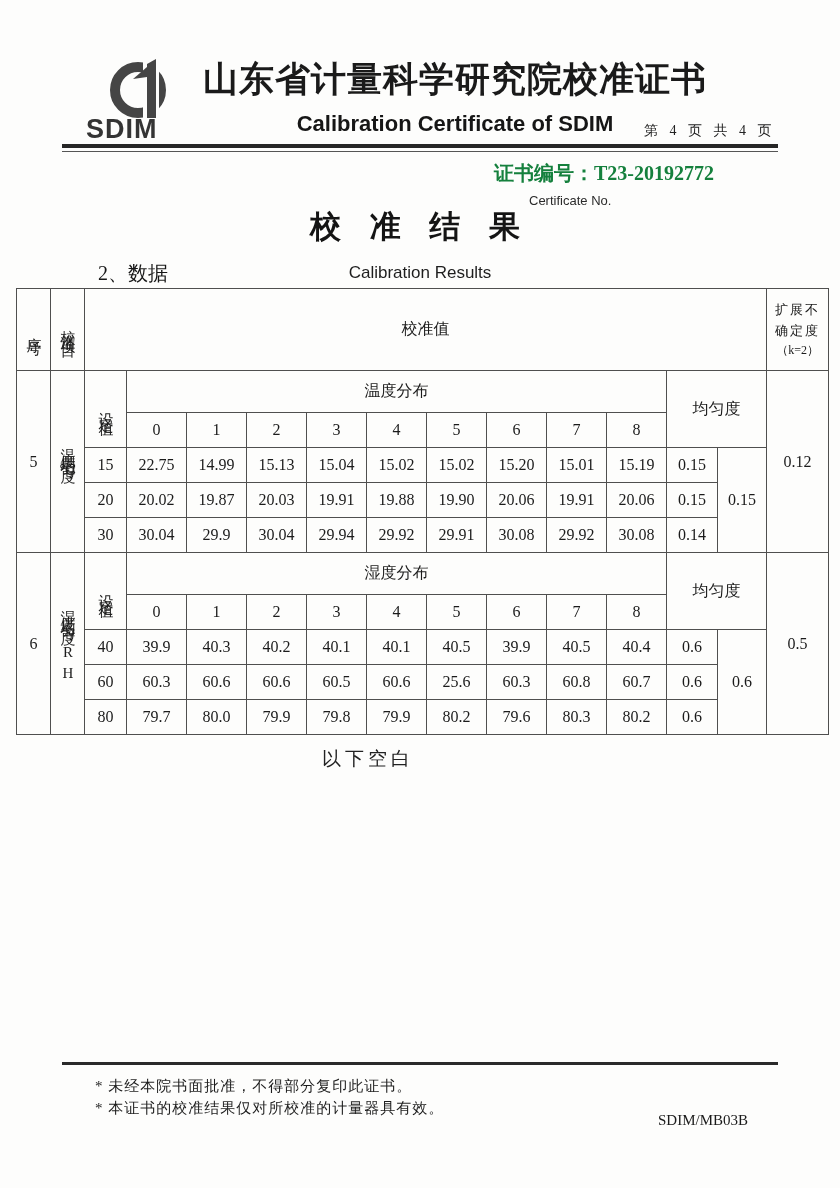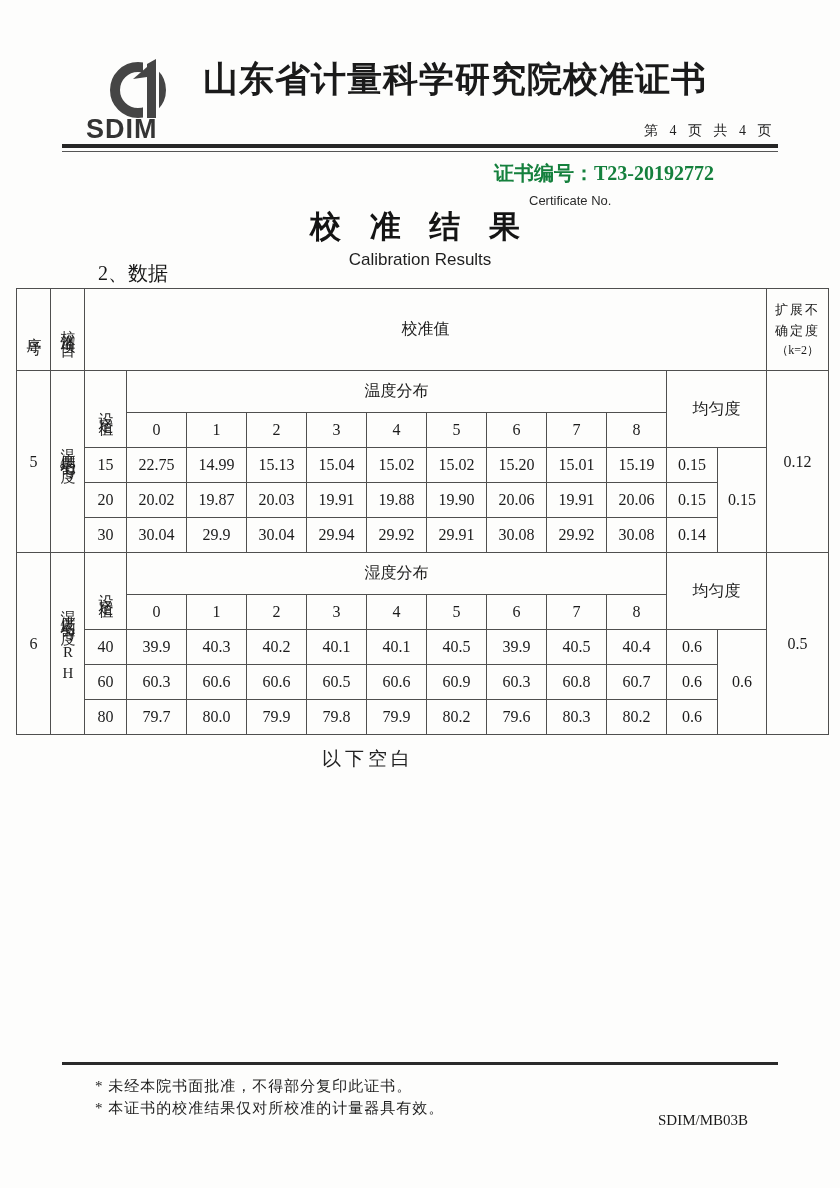--- a/index.html
+++ b/index.html
@@ -26,21 +26,21 @@
   .rule-top   { position:absolute; left:62px; top:144px; width:716px; border-top:4px solid #262626; }
   .rule-top-thin { position:absolute; left:62px; top:151px; width:716px; border-top:1px solid #555; }
   
   .cert-no { position:absolute; left:494px; top:160px; font-size:20px; font-weight:600; color:#15803d; }
   .cert-no-en { position:absolute; left:529px; top:193px; font-family:"Liberation Sans","DejaVu Sans",sans-serif;
                 font-size:13px; color:#2b2b2b; }
   
   .result-title { position:absolute; left:0; top:206px; width:840px; text-align:center;
                   font-family:"Liberation Sans","DejaVu Sans",sans-serif; font-weight:bold;
                   font-size:31px; letter-spacing:10px; color:#141414; }
-  .result-sub { position:absolute; left:0; top:250px; width:840px; text-align:center;
+  .result-sub { position:absolute; left:0; top:263px; width:840px; text-align:center;
                 font-family:"Liberation Sans","DejaVu Sans",sans-serif; font-size:17px; color:#1e1e1e; }
   .data-heading { position:absolute; left:98px; top:260px; font-size:20px; color:#161616; }
   
   .cal-table { position:absolute; left:16px; top:288px; width:812px;
                border-collapse:collapse; table-layout:fixed; }
   .cal-table td { border:1px solid #4f4f4f; text-align:center; vertical-align:middle;
                   font-size:16px; padding:0; overflow:hidden; color:#1b1b1b; }
   .r1  { height:82px; }
   .rA  { height:42px; }
   .r35 { height:35px; }
@@ -68,20 +68,21 @@
     <svg width="78" height="66" viewBox="0 0 78 66">
       <circle cx="31" cy="34" r="23" fill="none" stroke="#454545" stroke-width="10"></circle>
       <path d="M36,4 L52,-1 L52,66 L36,66 Z" fill="#fdfdfc"></path>
       <path d="M40,8 L49,3 L49,62 L40,62 Z" fill="#454545"></path>
       <path d="M40,11 L26,23 L40,21 Z" fill="#454545"></path>
     </svg>
     <div class="logo-text">SDIM</div>
   </div>
   <div class="header-titles">
     <div class="title-cn">山东省计量科学研究院校准证书</div>
+    <div class="title-en">Calibration Certificate of SDIM</div>
   </div>
   <div class="page-info">第 4 页 共 4 页</div>
   <div class="rule-top"></div>
   <div class="rule-top-thin"></div>
 
   <div class="cert-no">证书编号：T23-20192772</div>
   <div class="cert-no-en">Certificate No.</div>
 
   <div class="result-title">校 准 结 果</div>
   <div class="result-sub">Calibration Results</div>
@@ -210,21 +211,21 @@
         <td>0.6</td>
         <td rowspan="3">0.6</td>
       </tr>
       <tr class="r35">
         <td>60</td>
         <td>60.3</td>
         <td>60.6</td>
         <td>60.6</td>
         <td>60.5</td>
         <td>60.6</td>
-        <td>60.9</td>
+        <td>25.6</td>
         <td>60.3</td>
         <td>60.8</td>
         <td>60.7</td>
         <td>0.6</td>
       </tr>
       <tr class="r35">
         <td>80</td>
         <td>79.7</td>
         <td>80.0</td>
         <td>79.9</td>

